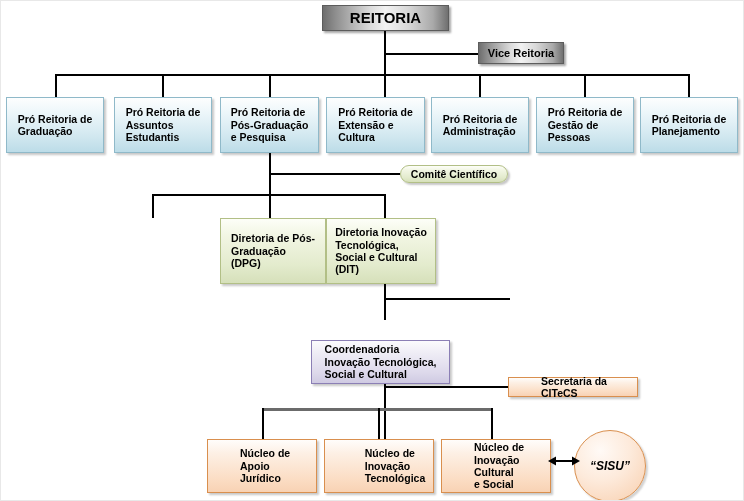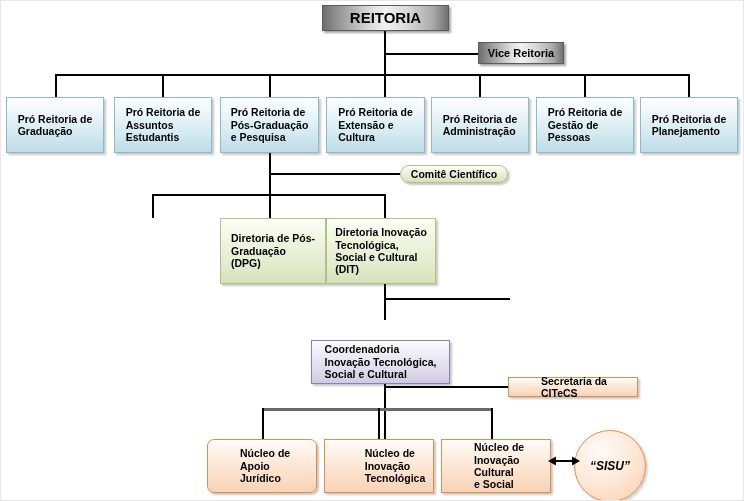--- a/index.html
+++ b/index.html
@@ -183,21 +183,21 @@
 Social e Cultural
 (DIT)</div>
 
 
   <div class="box purple" style="left:310px; top:319px; width:139px; height:44px; font-size:10.5px;margin-top:20px;">Coordenadoria
 Inovação Tecnológica,
 Social e Cultural</div>
 
   <div class="box peach" style="left:507px; top:376px; width:130px; height:20px; font-size:10.5px;">Secretaria da CITeCS</div>
 
-  <div class="box peach" style="left:206px; top:438px; width:110px; height:54px; font-size:10.5px;border-radius:7px;">Núcleo de Apoio
+  <div class="box peach" style="left:206px; top:438px; width:110px; height:54px; font-size:10.5px;">Núcleo de Apoio
 Jurídico</div>
   <div class="box peach" style="left:323px; top:438px; width:110px; height:54px; font-size:10.5px;">Núcleo de
 Inovação
 Tecnológica</div>
   <div class="box peach" style="left:440px; top:438px; width:110px; height:54px; font-size:10.5px;">Núcleo de
 Inovação Cultural
 e Social</div>
 
   <div class="box ellipse" style="left:573px; top:429px; width:72px; height:72px; font-size:12px;">“SISU”</div>
 

